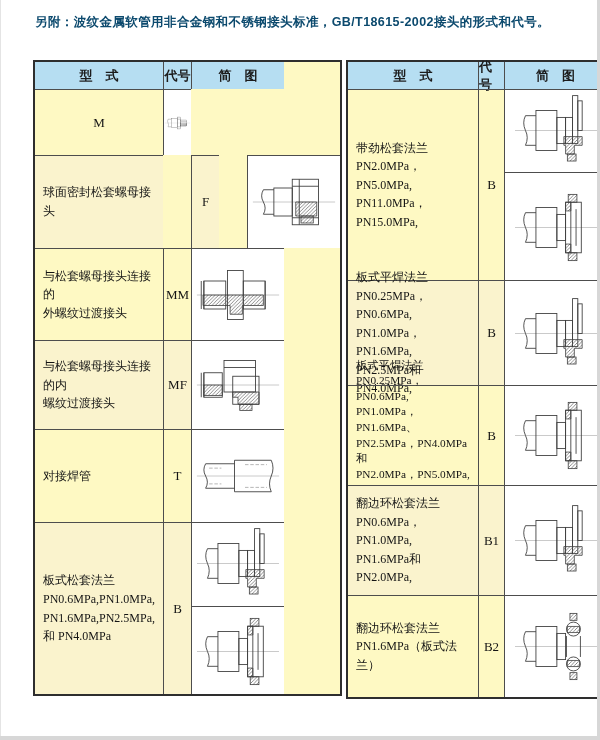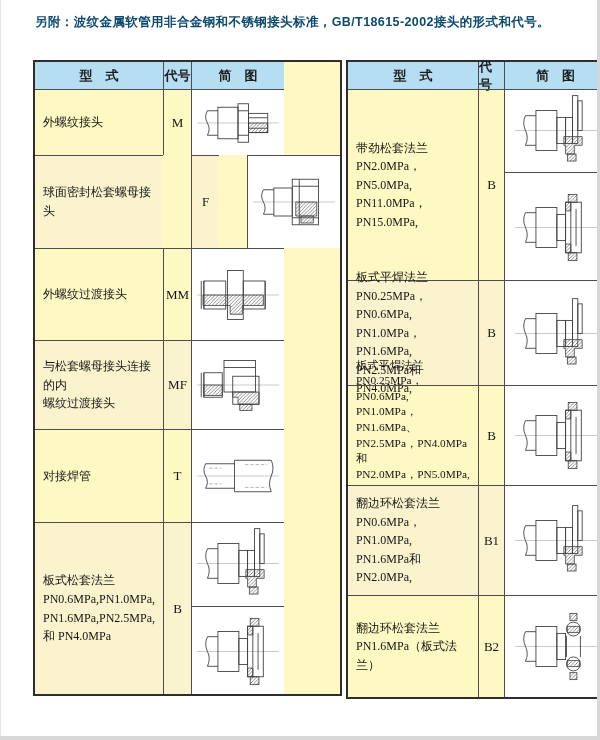--- a/index.html
+++ b/index.html
@@ -55,23 +55,20 @@
 <div class="title">另附：波纹金属软管用非合金钢和不锈钢接头标准，GB/T18615-2002接头的形式和代号。</div>
 
 <div class="tables">
   <div class="ftable" id="table-left">
       <div class="trow thead" style="grid-template-columns: 128px 28px 93px; height: 27px;">
         <div class="cell hcell">型　式</div>
         <div class="cell hcell">代号</div>
         <div class="cell hcell">简　图</div>
       </div>
       <div class="trow" style="grid-template-columns: 128px 28px 93px; height: 66px;">
-        <div class="cell tcell">
-          <div>外螺纹接头</div>
-        </div>
         <div class="cell ccell">M</div>
         <div class="cell dcell">
           <div class="dsub">
             <svg viewBox="0 0 100 64" width="88" height="56" preserveAspectRatio="xMidYMid meet">
               <defs>
                 <pattern id="h1" width="4" height="4" patternUnits="userSpaceOnUse">
                   <path d="M0 4L4 0" stroke="#5a5a5a" stroke-width="0.8"></path>
                 </pattern>
               </defs>
               <line x1="3" y1="32" x2="97" y2="32" stroke="#999" stroke-width="0.6"></line>
@@ -107,20 +104,21 @@
               <rect x="48" y="6" width="30" height="52" fill="none" stroke="#3d3d3d" stroke-width="1"></rect>
               <path d="M48 14 H78 M48 50 H78 M56 6 V58" fill="none" stroke="#3d3d3d" stroke-width="1"></path>
               <path d="M52 32 H76 V48 H52 Z" fill="url(#h2)" stroke="#3d3d3d" stroke-width="0.9"></path>
               <rect x="58" y="48" width="14" height="8" fill="url(#h2)" stroke="#3d3d3d" stroke-width="0.9"></rect>
             </svg>
           </div>
         </div>
       </div>
       <div class="trow" style="grid-template-columns: 128px 28px 93px; height: 92px;">
         <div class="cell tcell">
+          <div>与松套螺母接头连接的</div>
           <div>外螺纹过渡接头</div>
         </div>
         <div class="cell ccell">MM</div>
         <div class="cell dcell">
           <div class="dsub">
             <svg viewBox="0 0 100 64" width="88" height="56" preserveAspectRatio="xMidYMid meet">
               <defs>
                 <pattern id="h3" width="4" height="4" patternUnits="userSpaceOnUse">
                   <path d="M0 4L4 0" stroke="#5a5a5a" stroke-width="0.8"></path>
                 </pattern>

